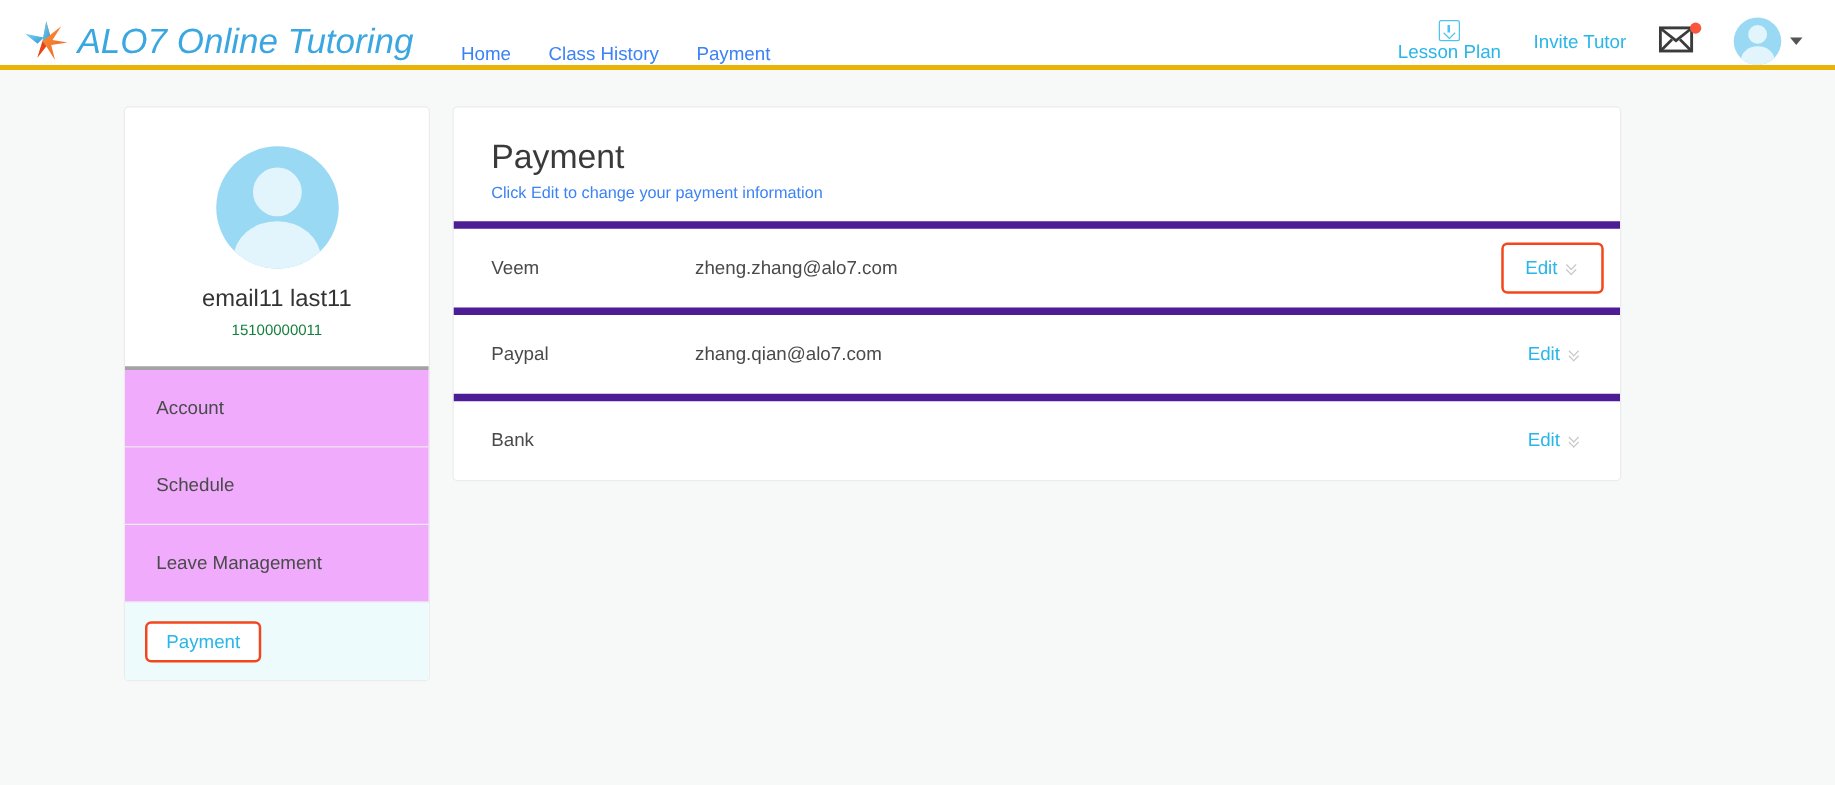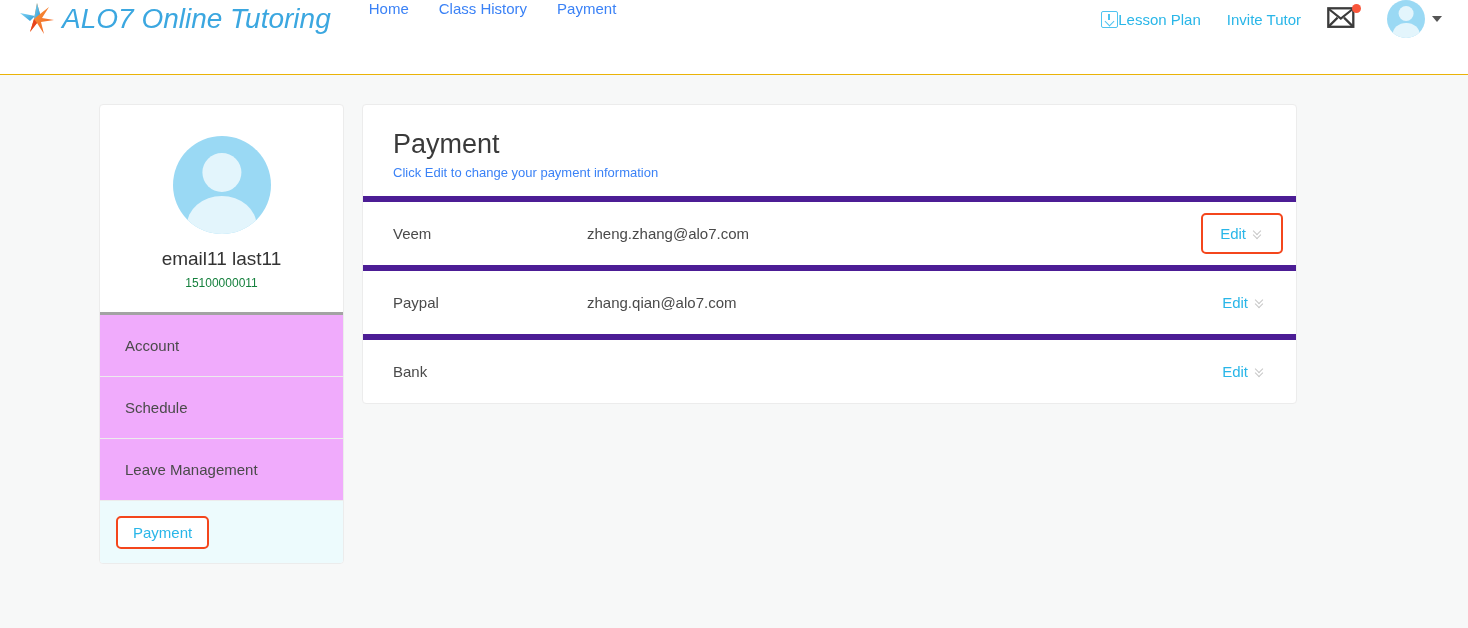--- a/index.html
+++ b/index.html
@@ -9,25 +9,25 @@
   body {
     width: 1468px; height: 628px;
     background: #f7f8f8;
     font-family: "Liberation Sans", sans-serif;
     overflow: hidden;
     position: relative;
   }
 
   
   .header {
-    height: 75px;
+    height: 56px;
     background: #ffffff;
-    border-bottom: 1px solid #eab308;
-    display: flex;
-    align-items: flex-start;
+    border-bottom: 4px solid #eab308;
+    display: flex;
+    align-items: flex-end;
     padding: 0 26px 0 18px;
     position: relative;
   }
   .brand {
     display: flex;
     align-items: center;
     gap: 4px;
     margin-right: 24px;
   }
   .logo-mark {
@@ -64,20 +64,21 @@
   }
   .hr-link {
     font-size: 15px;
     color: #29b6e8;
     text-decoration: none;
     display: flex;
     align-items: center;
     gap: 0;
     white-space: nowrap;
     cursor: pointer;
+    flex-direction: column;
   }
   .icon-download {
     width: 17px; height: 17px;
     border: 1.6px solid #4fc3f0;
     border-radius: 2px;
     position: relative;
     flex: none;
     display: inline-block;
   }
   .icon-download::before {
@@ -259,21 +260,20 @@
   .pay-name {
     width: 163px;
     font-size: 15px;
     color: #4a4a4a;
     flex: none;
   }
   .pay-value {
     flex: 1;
     font-size: 15px;
     color: #4a4a4a;
-    margin-left: 31px;
   }
   .edit-cell {
     flex: none;
     display: flex;
     align-items: center;
   }
   .edit-btn {
     display: inline-flex;
     align-items: center;
     gap: 7px;

